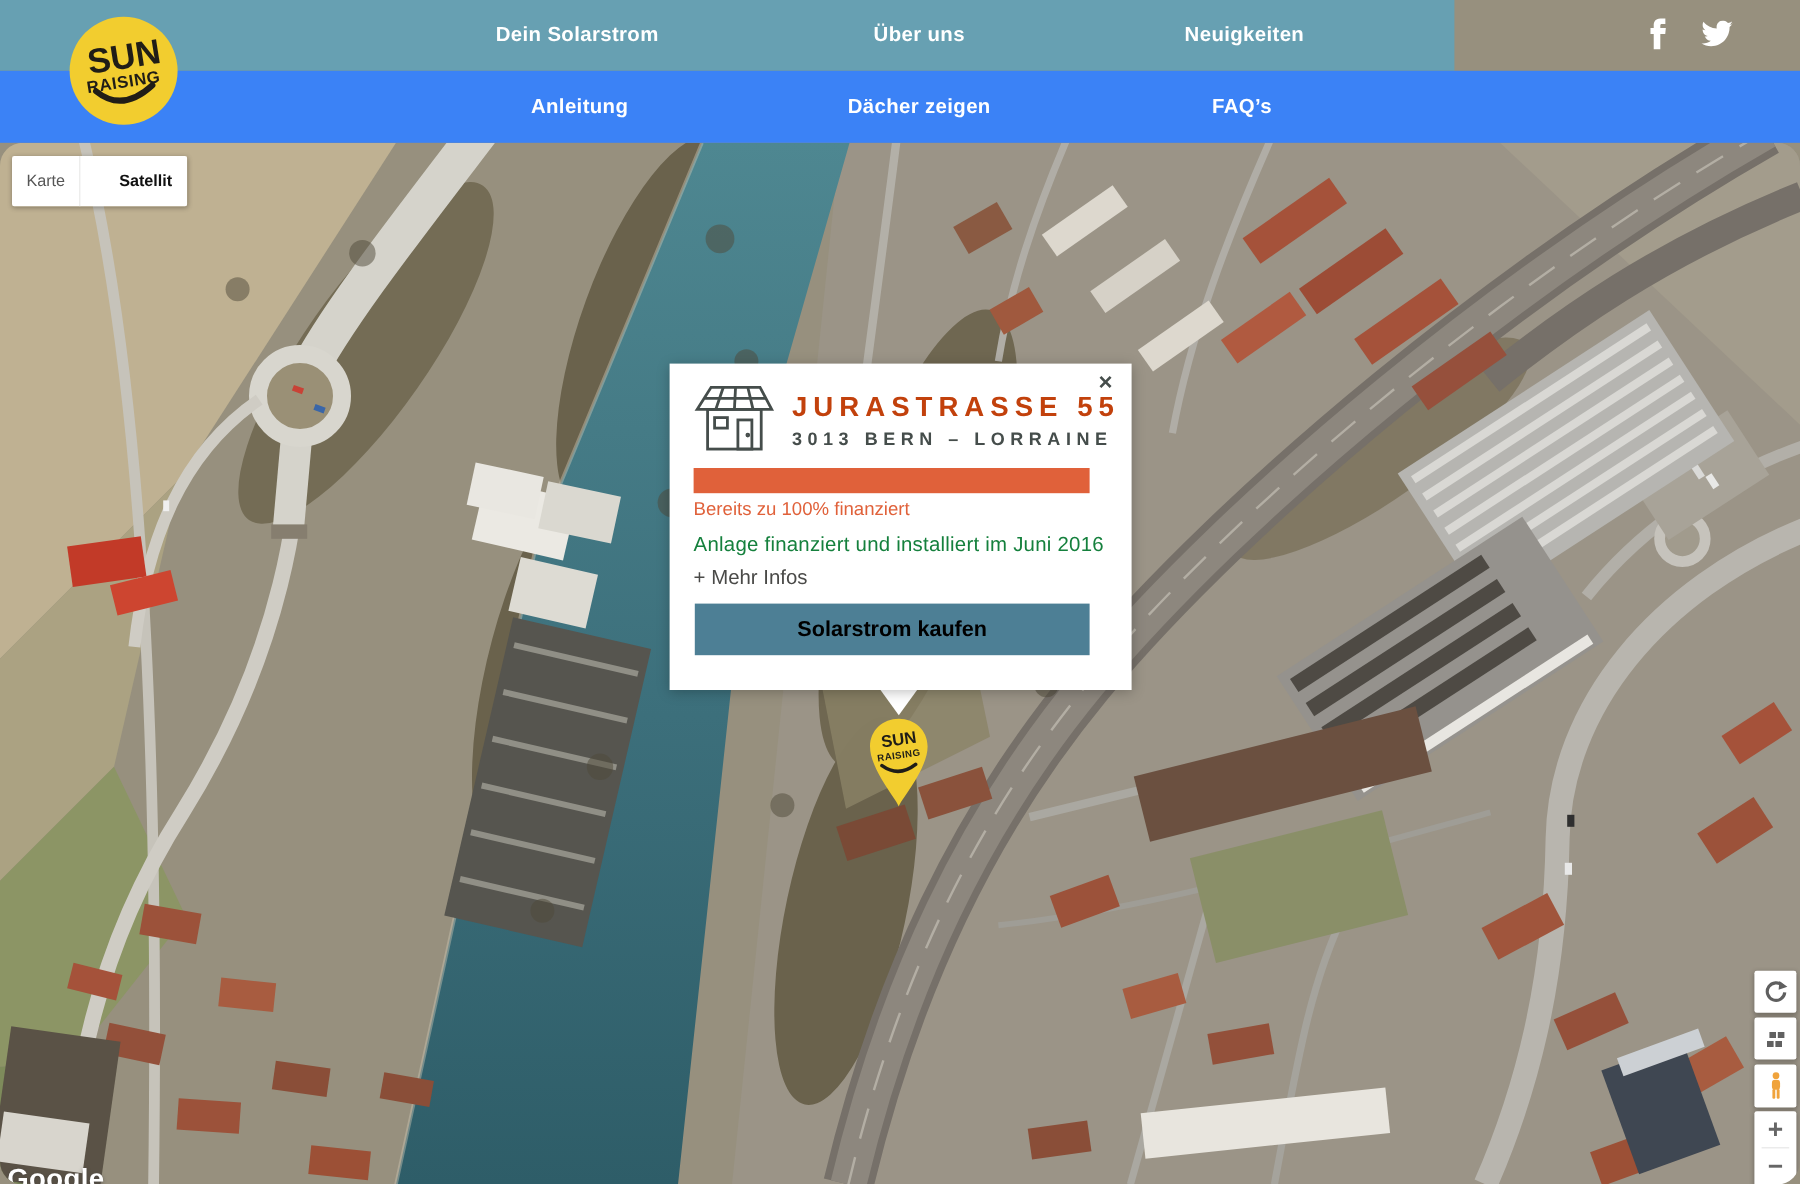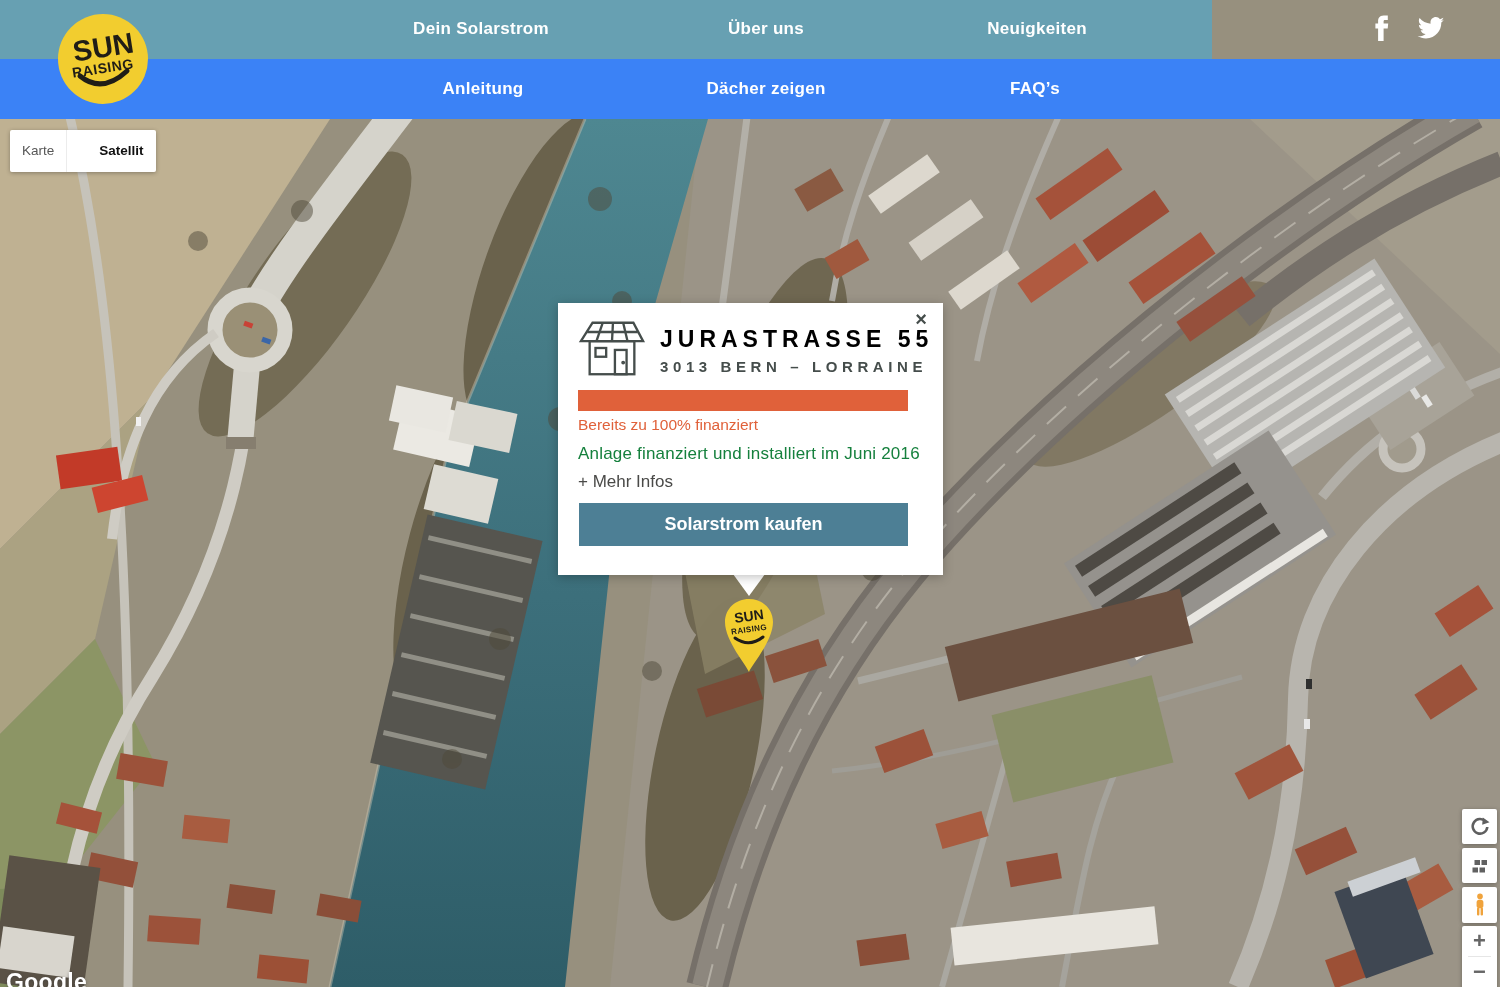--- a/index.html
+++ b/index.html
@@ -8,47 +8,47 @@
 
   
   .nav-primary{position:absolute;top:0;left:0;width:1212px;height:59px;background:#67a0b2;z-index:30;}
   .nav-secondary{position:absolute;top:59px;left:0;width:1500px;height:60px;background:#3b82f6;z-index:30;}
   .nav-item{position:absolute;transform:translate(-50%,-50%);color:#fff;font-weight:bold;
             font-size:17px;letter-spacing:.3px;white-space:nowrap;cursor:pointer;}
   .social{position:absolute;top:14px;cursor:pointer;z-index:31;}
   .logo{position:absolute;top:12px;left:56px;width:94px;height:94px;z-index:40;cursor:pointer;}
 
   
-  .map{position:absolute;top:119px;left:0;width:1500px;height:868px;overflow:hidden;background:#97907e;cursor:grab;}
+  .map{position:absolute;top:119px;left:0;width:1500px;height:868px;overflow:hidden;background:#97907e;cursor:grab;border-radius:19px;}
   .imagery{position:absolute;top:0;left:0;width:1500px;height:868px;}
 
   
   .maptype{position:absolute;top:11px;left:10px;height:42px;display:flex;z-index:15;
            box-shadow:0 1px 4px rgba(0,0,0,.3);border-radius:2px;overflow:hidden;}
   .maptype-btn{background:#fff;height:42px;line-height:42px;text-align:center;font-size:13.5px;
                color:#565656;cursor:pointer;padding:0 12px;}
   .maptype-btn.active{font-weight:bold;color:#111;padding-left:32px;}
   .maptype-btn + .maptype-btn{border-left:1px solid #ececec;}
 
   
   .popup{position:absolute;left:558px;top:184px;width:385px;height:272px;background:#fff;z-index:20;
          box-shadow:0 2px 10px rgba(0,0,0,.25);}
   .popup-close{position:absolute;top:6px;right:16px;font-size:20px;color:#454d4b;cursor:pointer;
                font-weight:bold;line-height:20px;}
   .popup-head{position:absolute;top:15px;left:20px;display:flex;align-items:flex-start;}
   .popup-titles{margin-left:14px;padding-top:8px;}
-  .popup-title{font-size:23px;font-weight:bold;letter-spacing:5px;color:#000000;white-space:nowrap;}
+  .popup-title{font-size:23px;font-weight:bold;letter-spacing:5px;color:#c2410c;white-space:nowrap;}
   .popup-subtitle{font-size:15px;font-weight:bold;letter-spacing:4.6px;color:#454d4b;margin-top:5px;white-space:nowrap;}
   .progress-track{position:absolute;left:20px;top:87px;width:330px;height:21px;background:#f1ece8;}
   .progress-fill{height:21px;background:#e0613a;width:0;}
   .financed{position:absolute;left:20px;top:113px;font-size:15.5px;font-weight:normal;color:#e0613a;}
   .statusline{position:absolute;left:20px;top:141px;font-size:17px;color:#15803d;letter-spacing:.2px;}
   .moreinfo{position:absolute;left:20px;top:169px;font-size:17px;color:#4a4a48;cursor:pointer;}
   .cta{position:absolute;left:21px;top:200px;width:329px;height:43px;background:#4d7f95;border:none;
-       color:#ffffff;font-family:"Liberation Sans",sans-serif;font-size:18px;font-weight:bold;cursor:pointer;}
+       color:#000000;font-family:"Liberation Sans",sans-serif;font-size:18px;font-weight:bold;cursor:pointer;}
   .popup-tail{position:absolute;left:733px;top:455px;width:0;height:0;z-index:19;
               border-left:16px solid transparent;border-right:16px solid transparent;border-top:22px solid #fff;}
 
   
   .marker{position:absolute;left:720px;top:477px;width:58px;height:78px;z-index:10;cursor:pointer;}
 
   
   .ctl{position:absolute;right:3px;width:35px;background:#fff;border-radius:2px;z-index:15;
        box-shadow:0 1px 4px rgba(0,0,0,.3);display:flex;align-items:center;justify-content:center;cursor:pointer;}
   .ctl-rotate{top:690px;height:35px;}

